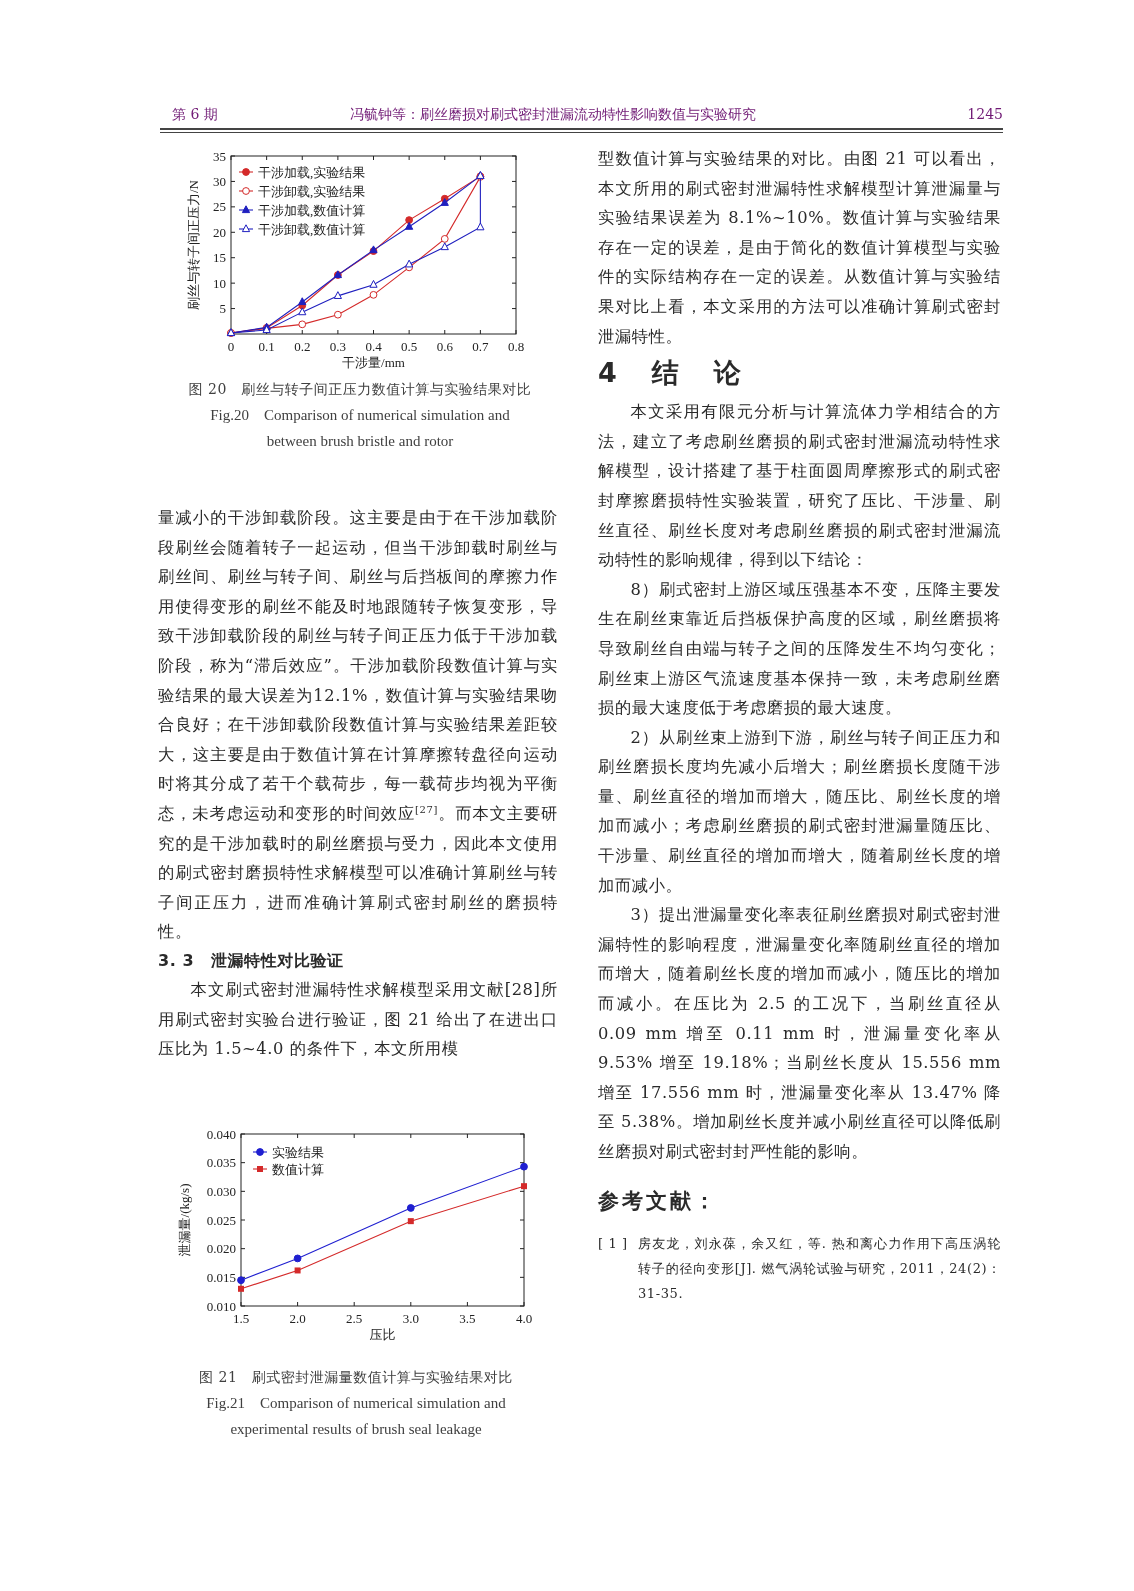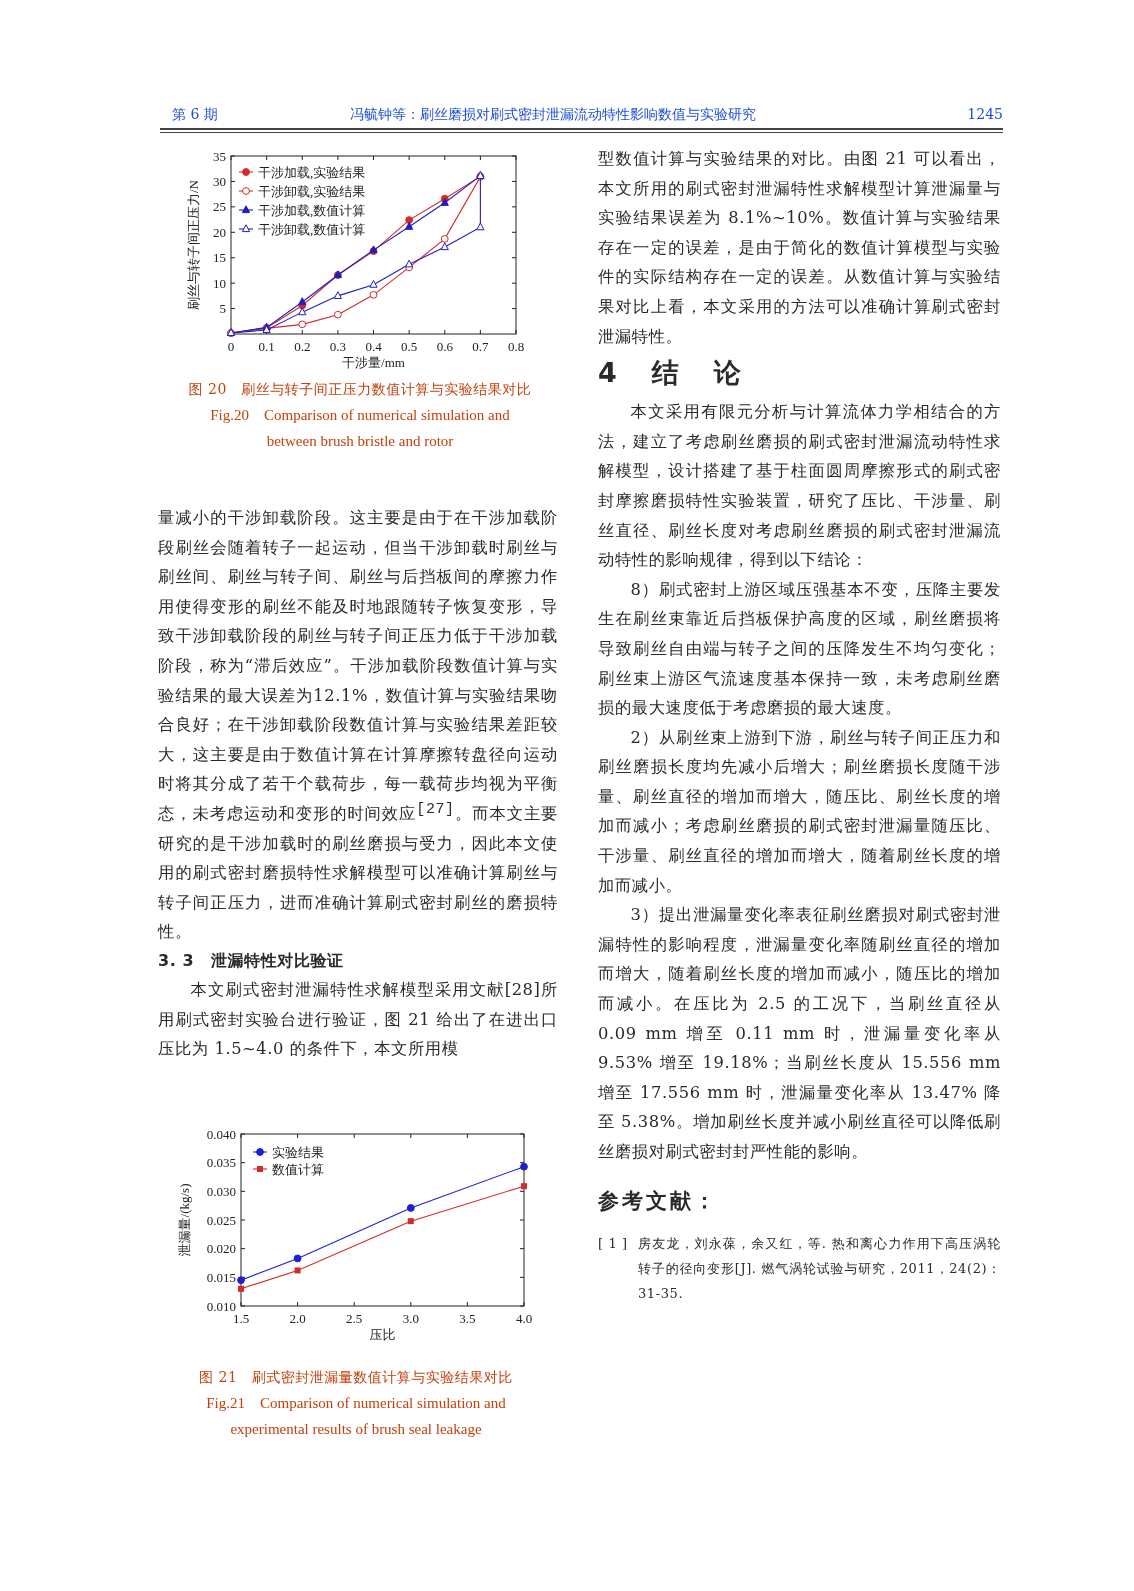--- a/index.html
+++ b/index.html
@@ -1,33 +1,33 @@
 <!DOCTYPE html>
 <html><head>
 <meta charset="utf-8">
 <style>
   html, body { margin: 0; padding: 0; background: #ffffff; }
   body { width: 1134px; height: 1591px; position: relative; overflow: hidden; color: #2a2a2a;
          font-family: "DejaVu Serif", serif; }
   .header { position: absolute; left: 160px; top: 103px; width: 843px; height: 26px; }
-  .header span { position: absolute; top: 0; font-size: 14px; line-height: 22px; color: #1d4ed8; }
+  .header span { position: absolute; top: 0; font-size: 14px; line-height: 22px; color: #701a75; }
   .hdr-left { left: 12px; }
   .hdr-center { left: 190px; }
   .hdr-right { right: 0; }
   .hdr-rule1 { position: absolute; left: 160px; top: 128px; width: 843px; height: 2px; background: #444; }
   .hdr-rule2 { position: absolute; left: 160px; top: 132px; width: 843px; height: 1px; background: #444; }
 
   .col { position: absolute; font-size: 16.3px; line-height: 29.6px; letter-spacing: 0.6px; text-align: justify; }
   .col-left { left: 158px; width: 400px; }
   .col-right { left: 598px; width: 403px; }
   .para { margin: 0; }
   .indent { text-indent: 2em; }
-  .sup { font-size: 15px; vertical-align: super; line-height: 0; font-family: Liberation Mono, monospace; }
-
-  .caption { position: absolute; text-align: center; font-size: 14px; line-height: 26px; color: #c2410c; }
+  .sup { font-size: 10px; vertical-align: super; line-height: 0; }
+
+  .caption { position: absolute; text-align: center; font-size: 14px; line-height: 26px; color: #404040; }
   .caption .cn { letter-spacing: 0.5px; }
   .caption .en { font-family: "Liberation Serif", serif; font-size: 15px; }
 
   .sec-title { font-family: "DejaVu Sans", sans-serif; font-weight: bold; }
   .h2 { font-size: 27px; line-height: 40px; letter-spacing: 4px; margin: 2px 0 4px 0; }
   .h3 { font-size: 16px; line-height: 28px; margin: 0; }
   .refs-title { font-size: 21px; line-height: 40px; margin: 14px 0 10px 0; letter-spacing: 3px; }
   .ref { font-size: 13px; line-height: 25px; letter-spacing: 0.6px; display: flex; }
   .ref .num { width: 40px; flex-shrink: 0; }
   .ref .body { flex: 1; }

